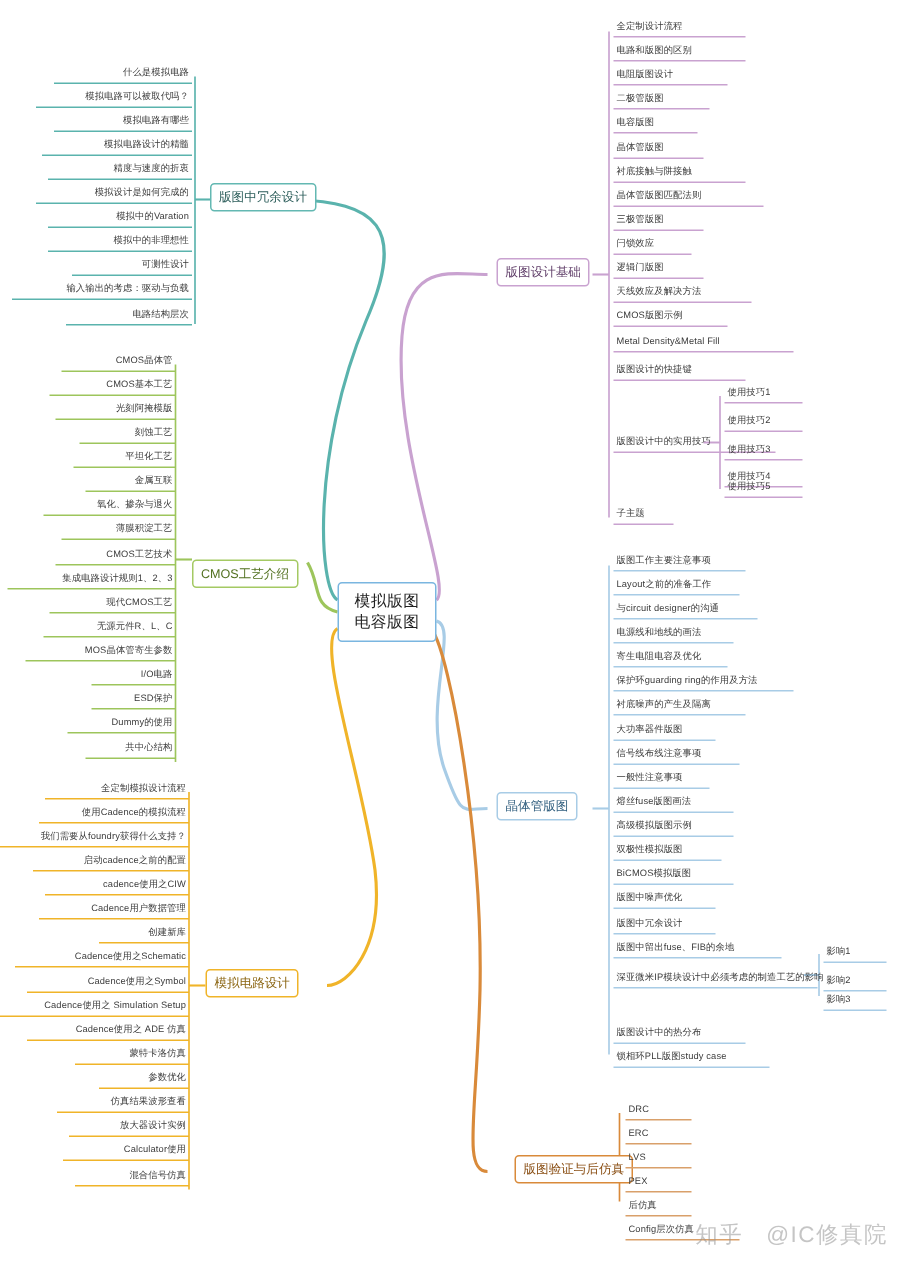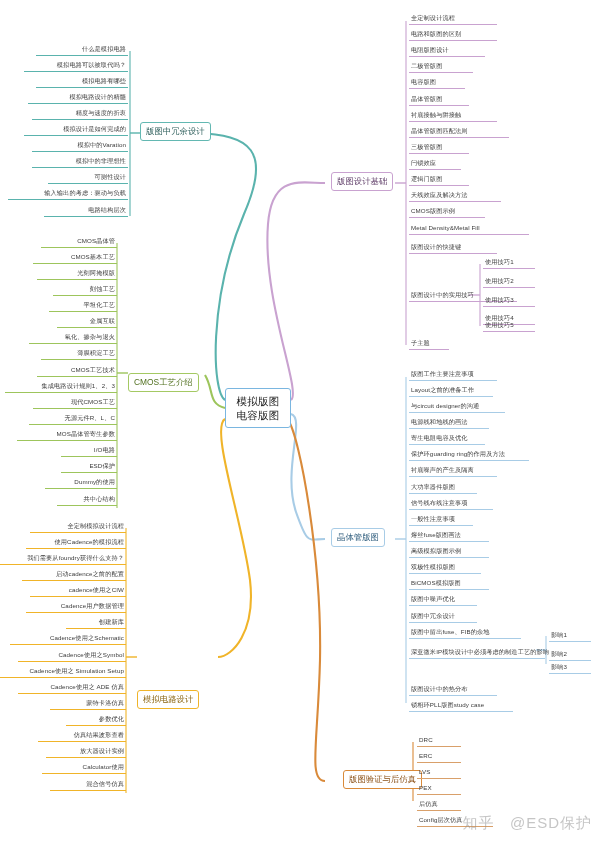--- a/index.html
+++ b/index.html
@@ -175,21 +175,21 @@
   <div class="leaf r c-green" style="right:483px; top:365px; width:76px;">CMOS工艺技术</div>
   <div class="leaf r c-green" style="right:483px; top:381px; width:108px;">集成电路设计规则1、2、3</div>
   <div class="leaf r c-green" style="right:483px; top:397px; width:80px;">现代CMOS工艺</div>
   <div class="leaf r c-green" style="right:483px; top:413px; width:84px;">无源元件R、L、C</div>
   <div class="leaf r c-green" style="right:483px; top:429px; width:96px;">MOS晶体管寄生参数</div>
   <div class="leaf r c-green" style="right:483px; top:445px; width:52px;">I/O电路</div>
   <div class="leaf r c-green" style="right:483px; top:461px; width:52px;">ESD保护</div>
   <div class="leaf r c-green" style="right:483px; top:477px; width:68px;">Dummy的使用</div>
   <div class="leaf r c-green" style="right:483px; top:494px; width:56px;">共中心结构</div>
 
-  <div class="branch b-yellow" style="left:137px; top:646px;margin-top:44px;">模拟电路设计</div>
+  <div class="branch b-yellow" style="left:137px; top:646px;">模拟电路设计</div>
 
   <div class="leaf r c-yellow" style="right:474px; top:521px; width:92px;">全定制模拟设计流程</div>
   <div class="leaf r c-yellow" style="right:474px; top:537px; width:96px;">使用Cadence的模拟流程</div>
   <div class="leaf r c-yellow" style="right:474px; top:553px; width:124px;">我们需要从foundry获得什么支持？</div>
   <div class="leaf r c-yellow" style="right:474px; top:569px; width:100px;">启动cadence之前的配置</div>
   <div class="leaf r c-yellow" style="right:474px; top:585px; width:92px;">cadence使用之CIW</div>
   <div class="leaf r c-yellow" style="right:474px; top:601px; width:96px;">Cadence用户数据管理</div>
   <div class="leaf r c-yellow" style="right:474px; top:617px; width:56px;">创建新库</div>
   <div class="leaf r c-yellow" style="right:474px; top:633px; width:112px;">Cadence使用之Schematic</div>
   <div class="leaf r c-yellow" style="right:474px; top:650px; width:104px;">Cadence使用之Symbol</div>
@@ -260,16 +260,16 @@
   <div class="leaf l c-ltorange" style="left:417px; top:735px; width:40px;">DRC</div>
   <div class="leaf l c-ltorange" style="left:417px; top:751px; width:40px;">ERC</div>
   <div class="leaf l c-ltorange" style="left:417px; top:767px; width:40px;">LVS</div>
   <div class="leaf l c-ltorange" style="left:417px; top:783px; width:40px;">PEX</div>
   <div class="leaf l c-ltorange" style="left:417px; top:799px; width:40px;">后仿真</div>
   <div class="leaf l c-ltorange" style="left:417px; top:815px; width:72px;">Config层次仿真</div>
 
   <div id="watermark">
     <span>知乎</span>
     <span class="wm-sep"></span>
-    <span>@ESD保护</span>
+    <span>@IC修真院</span>
   </div>
 
 </div>
 
 </body></html>

